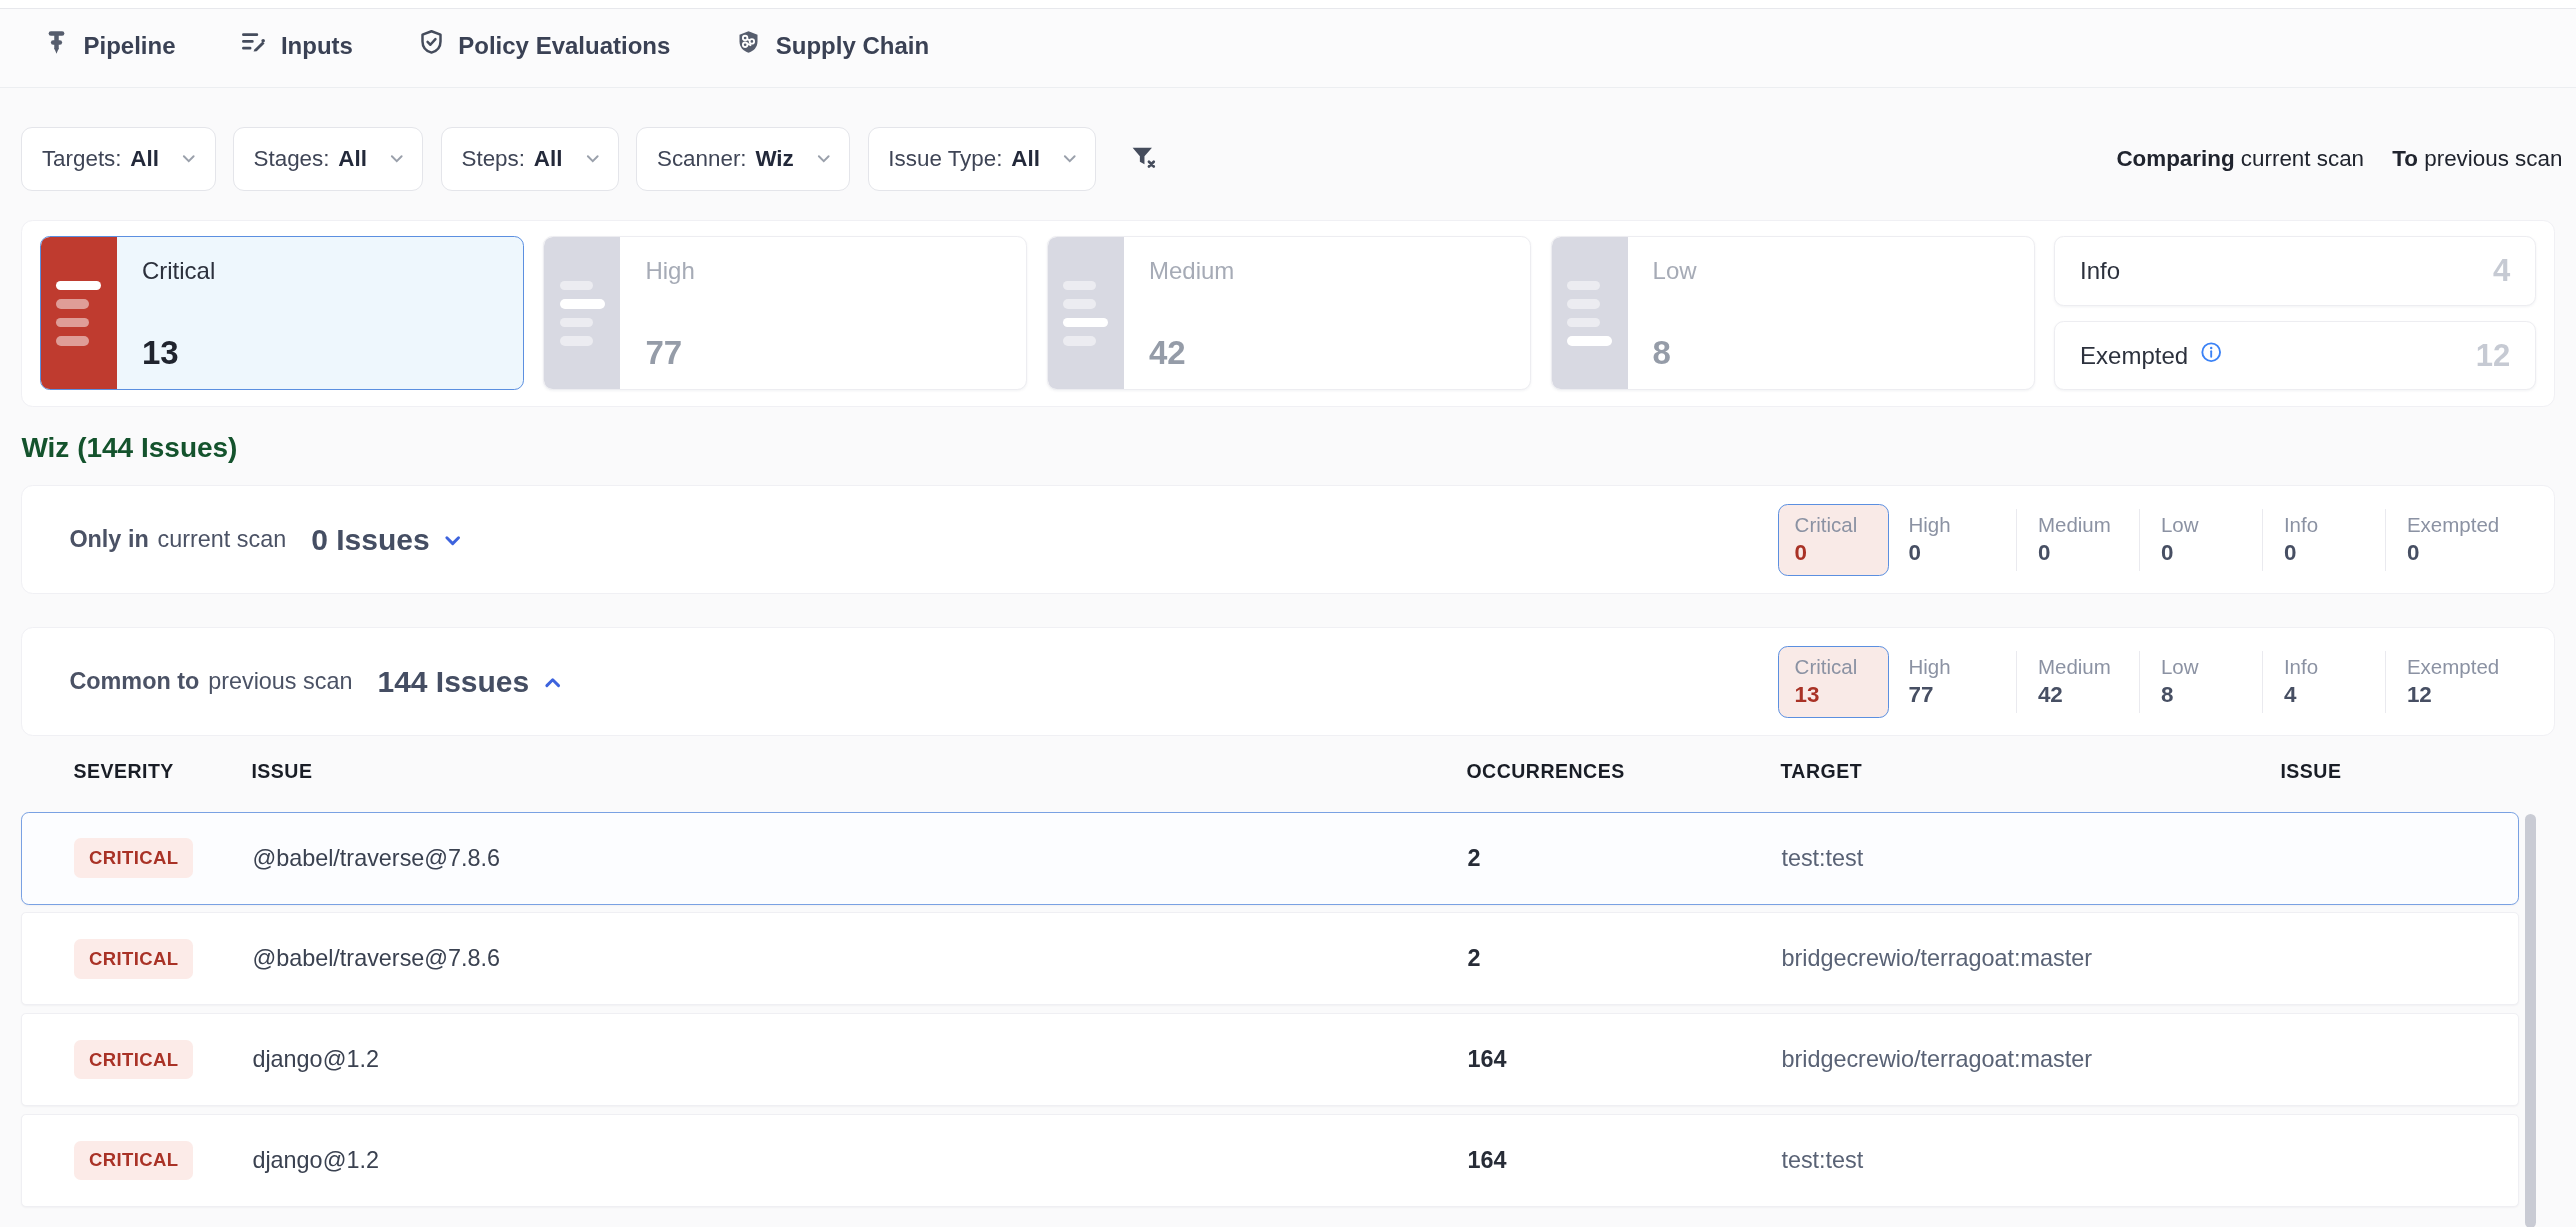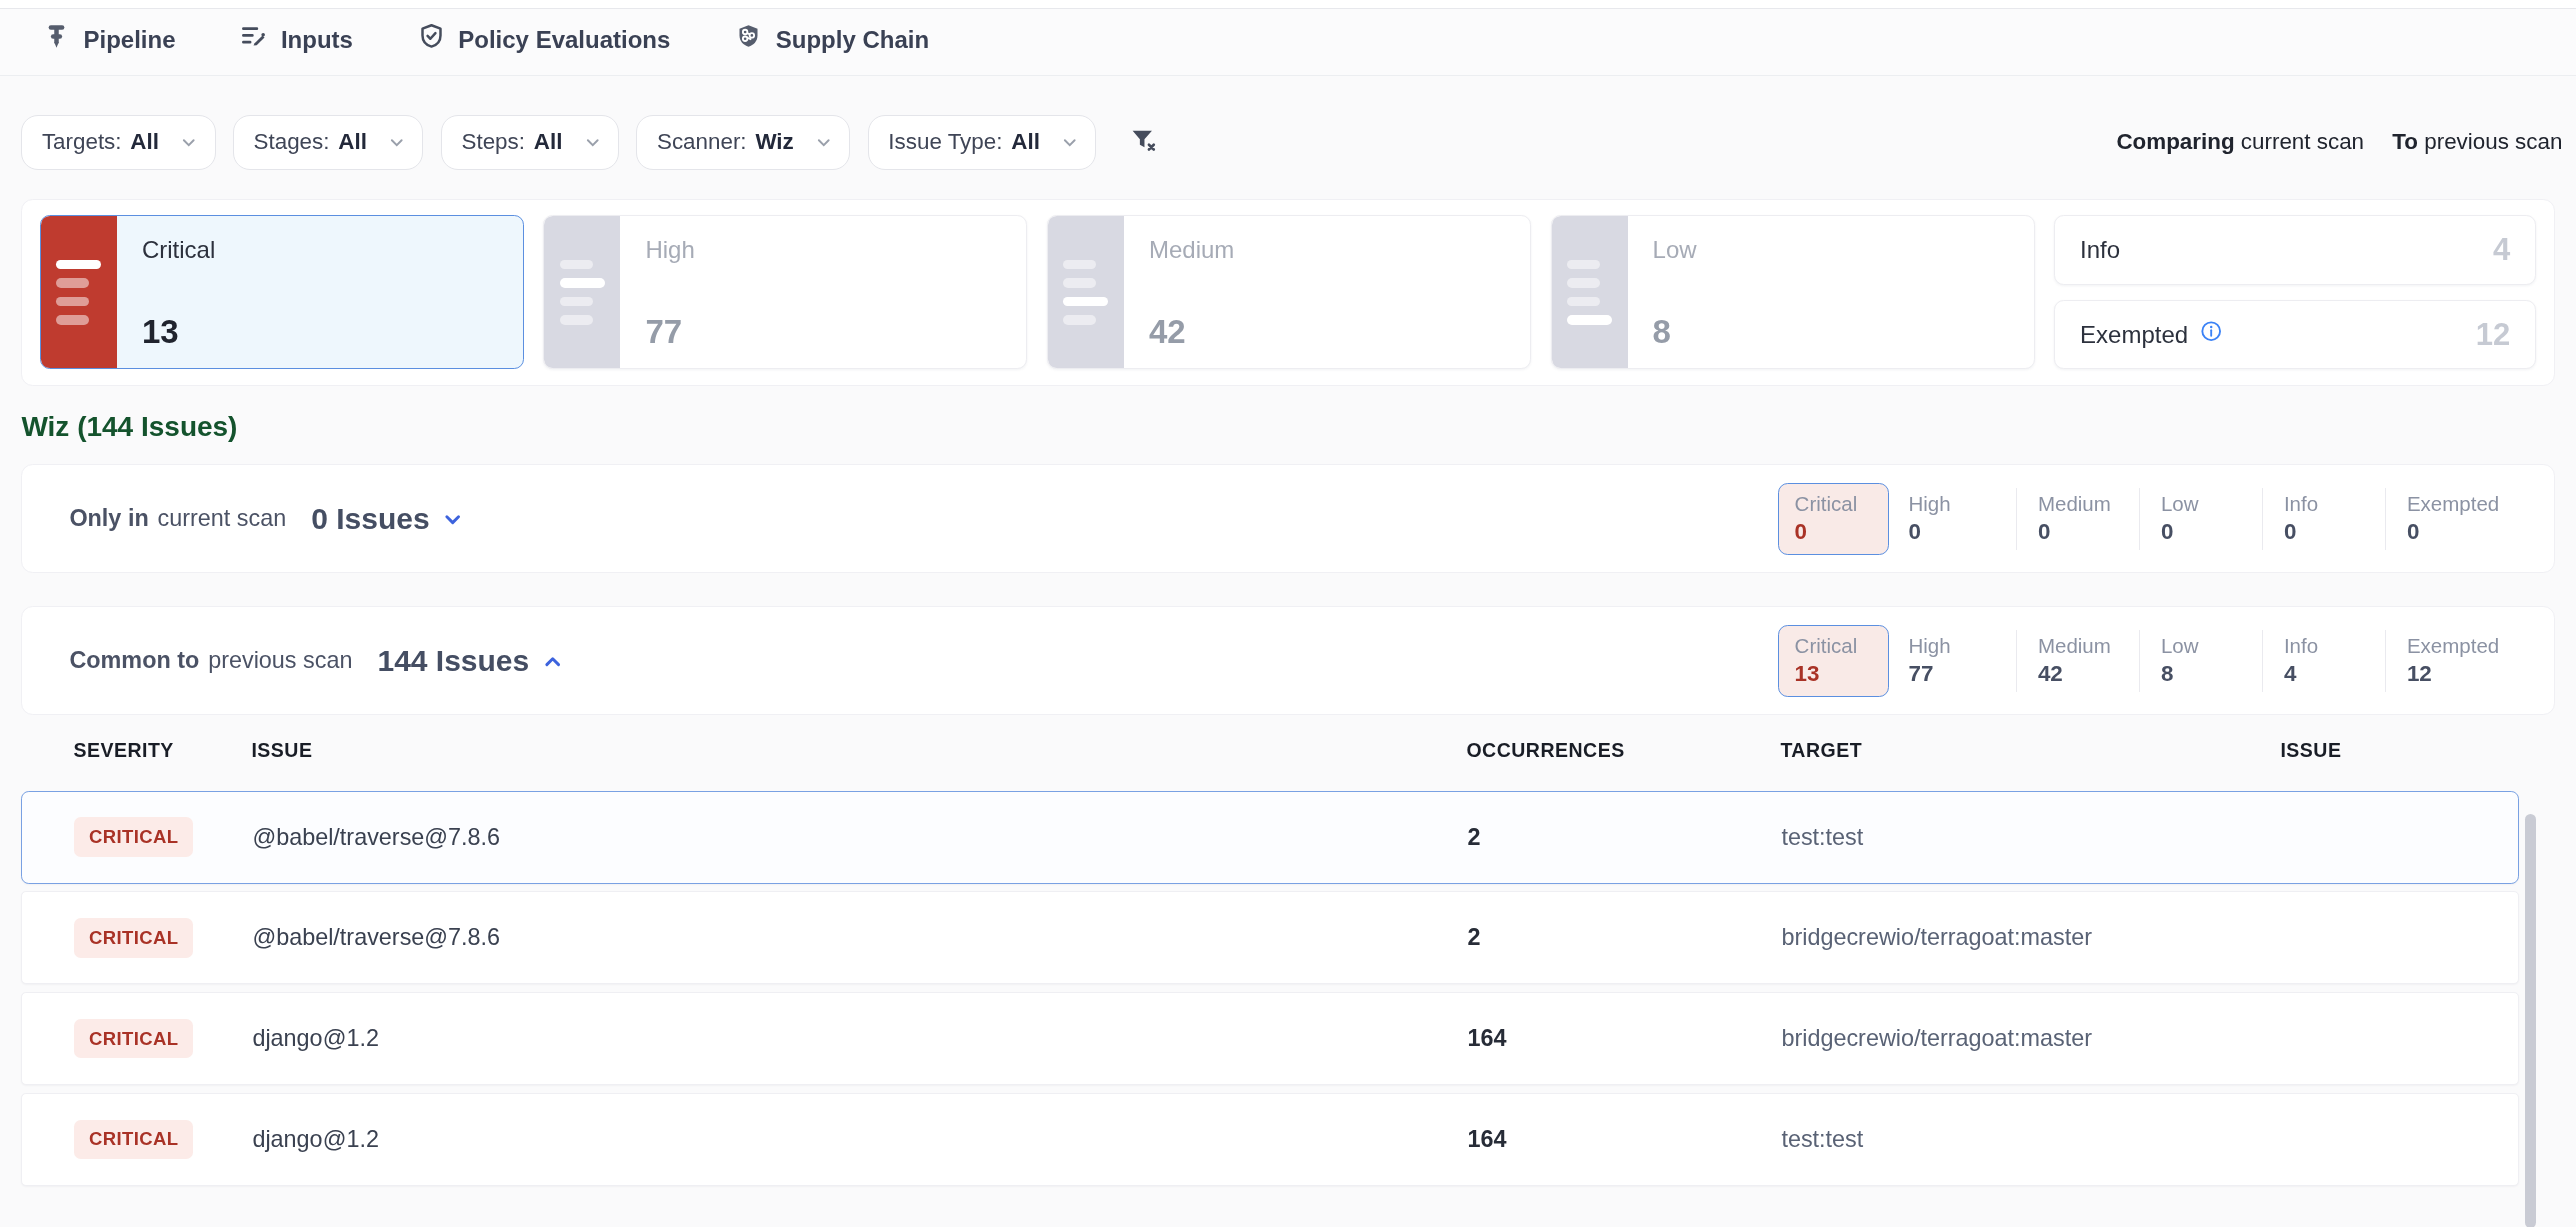--- a/index.html
+++ b/index.html
@@ -1,30 +1,30 @@
 <!DOCTYPE html>
 <html><head>
 <meta charset="utf-8">
 <style>
   * { box-sizing: border-box; }
   body { margin:0; font-family:"Liberation Sans","DejaVu Sans",sans-serif; background:#eef0f3; }
   .screen { position:relative; width:2576px; height:1228px; background:#fafafb; overflow:hidden; }
 
   
   .top-strip { height:7.8px; background:#ffffff; }
-  .tabbar { height:68px; background:#fbfbfc; border-top:1px solid #e7e8ec; border-bottom:1px solid #eceef1;
+  .tabbar { height:80px; background:#fbfbfc; border-top:1px solid #e7e8ec; border-bottom:1px solid #eceef1;
             display:flex; align-items:stretch; padding-left:39px; gap:57px; }
   .tab { display:flex; align-items:center; gap:13.6px; font-size:24px; font-weight:600; color:#3a4154;
          border-bottom:4.9px solid transparent; padding:0 3.9px; cursor:pointer; }
   .tab.active { color:#3d63dd; border-bottom-color:#3d63dd; }
   .tab svg { flex:0 0 auto; }
 
   
   .filter-row { display:flex; align-items:center; gap:17.5px; padding:39px 13.6px 0 21.4px; }
-  .pill { height:55px; background:#fff; border:1px solid #e4e5ea; border-radius:17px; display:inline-flex;
+  .pill { height:64px; background:#fff; border:1px solid #e4e5ea; border-radius:11px; display:inline-flex;
           align-items:center; gap:8.8px; padding:0 15.6px 0 19.5px; font-size:22.4px; color:#3f4556; cursor:pointer; }
   .pill b { font-weight:700; color:#23293a; }
   .pill .chev { margin-left:11.7px; display:flex; }
   .funnel-btn { margin-left:9.7px; background:none; border:none; padding:5.8px; cursor:pointer; display:flex; }
   .comparing { margin-left:auto; font-size:22.4px; color:#20242e; white-space:nowrap; }
   .comparing b { font-weight:700; }
   .comparing .to { margin-left:22px; }
 
   
   .cards-panel { margin:29px 21.4px 0; height:187px; background:#fff; border:1px solid #f0f0f4; border-radius:11.7px;

